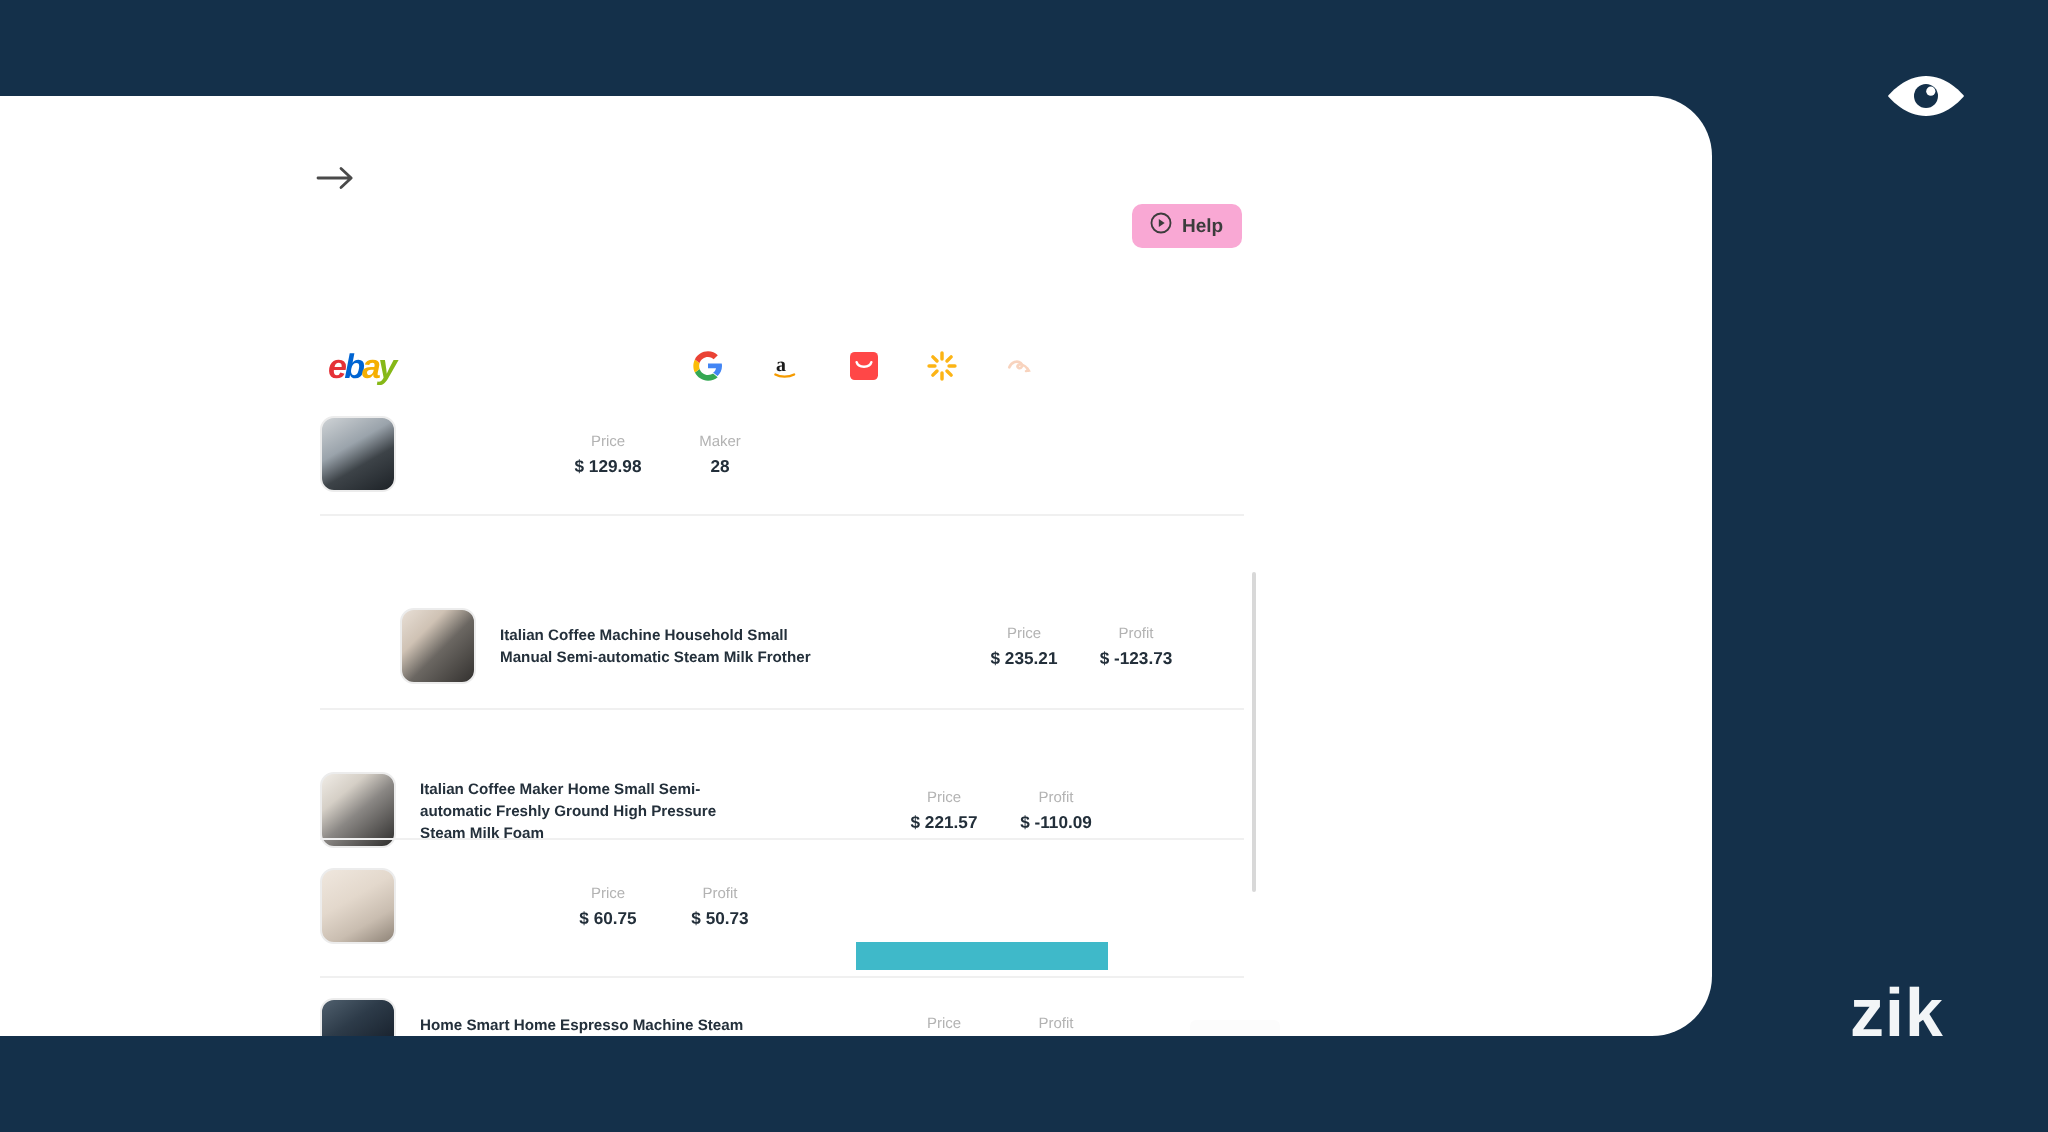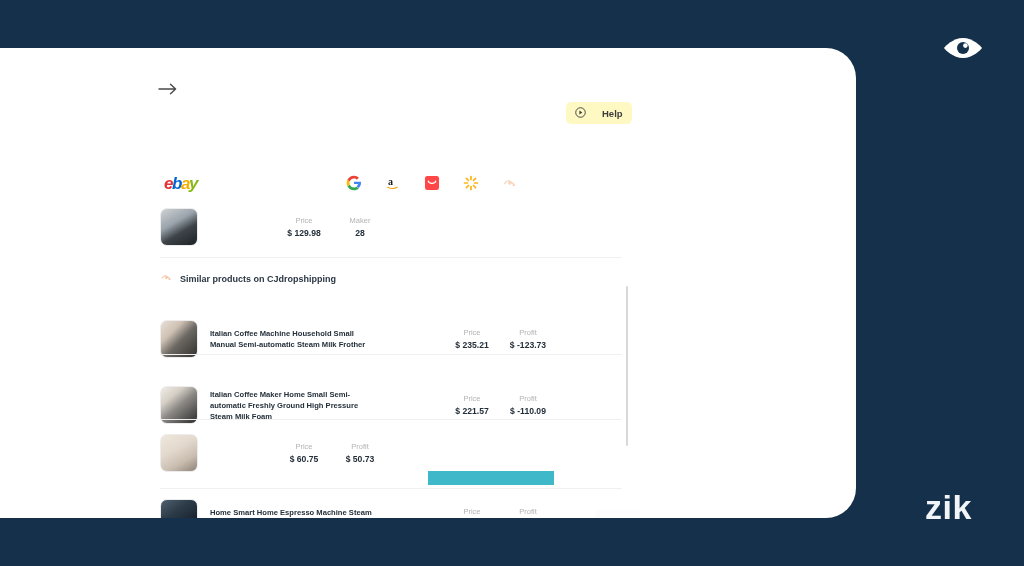--- a/index.html
+++ b/index.html
@@ -40,22 +40,22 @@
     position:absolute; left:157px; top:32px;
     width:22px; height:18px;
     display:flex; align-items:center; justify-content:center;
     color:#4a4a4a; cursor:pointer;
   }
 
   
   .help-btn {
     position:absolute; left:566px; top:54px;
     height:22px; padding:0 9px;
-    background:#fef9c3; border-radius:5px;
-    display:flex; align-items:center; gap:16px;
+    background:#f9a8d4; border-radius:5px;
+    display:flex; align-items:center; gap:5px;
     font-size:9.5px; color:#3c3c3c; font-weight:600;
     cursor:pointer;
   }
 
   
   .market-row {
     position:absolute; left:160px; top:126px;
     width:460px; height:22px;
   }
   .ebay-logo {
@@ -228,31 +228,22 @@
         </div>
         <div class="metric">
           <div class="lbl">Maker</div>
           <div class="val">28</div>
         </div>
       </div>
     </div>
 
     <div class="divider" style="top:209px;"></div>
 
-    <div class="section-head">
-      <span>
-        <svg width="13" height="13" viewBox="0 0 24 24" opacity="0.6">
-          <path d="M4 13c1.5-4 6-5.4 8.6-3.2 2.2 1.9.2 4.6-1.8 3.5-1.3-.7-.6-2.4 1-2.4 3.2 0 5.6 2.4 6.4 4.6" fill="none" stroke="#f0a070" stroke-width="2" stroke-linecap="round"></path>
-          <path d="M17.4 13.6l1.3 1.9-2.3.3" fill="none" stroke="#f0a070" stroke-width="1.7" stroke-linecap="round"></path>
-        </svg>
-      </span>
-      <span>Similar products on CJdropshipping</span>
-    </div>
-
-    <div class="row" style="top:264px;">
+
+    <div class="row" style="top:248px;margin-left:40px;">
       <div class="thumb" style="background:linear-gradient(135deg,#e8dfd6 0%,#cfc2b4 30%,#6b6762 55%,#33312f 100%);"></div>
       <div class="title">Italian Coffee Machine Household Small Manual Semi-automatic Steam Milk Frother</div>
       <div class="metrics">
         <div class="metric">
           <div class="lbl">Price</div>
           <div class="val">$ 235.21</div>
         </div>
         <div class="metric">
           <div class="lbl">Profit</div>
           <div class="val">$ -123.73</div>

